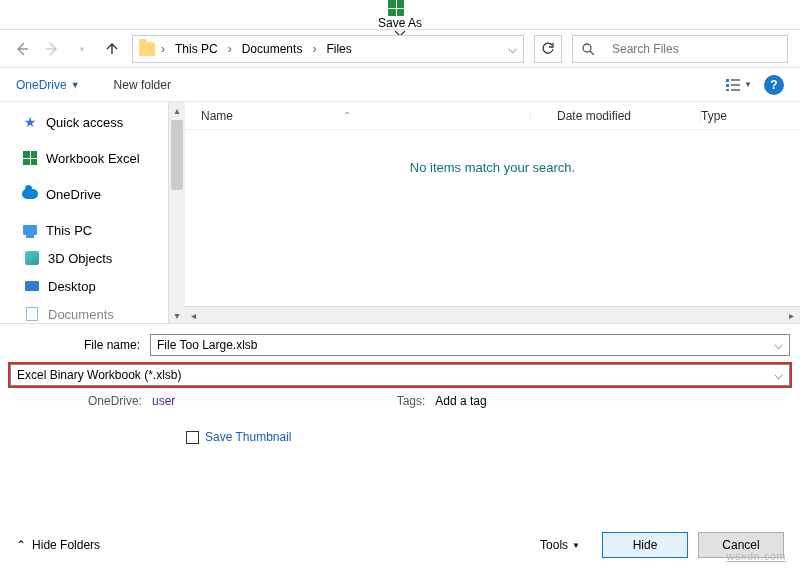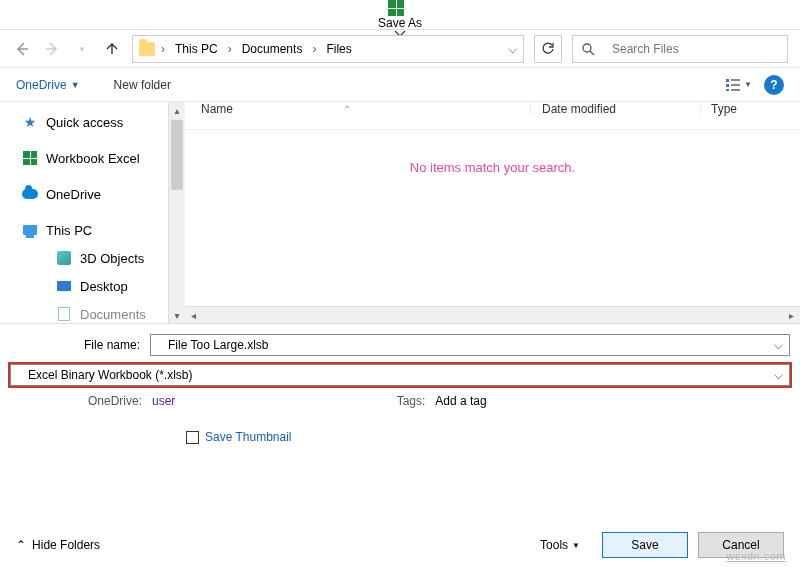--- a/index.html
+++ b/index.html
@@ -33,48 +33,48 @@
 .org-menu{color:#1a5fb4;display:flex;align-items:center;gap:4px;}
 .newfolder{margin-left:34px;color:#333;}
 .tb-spacer{flex:1;}
 .view-btn{display:flex;align-items:center;gap:3px;color:#555;margin-right:12px;}
 .help-btn{width:20px;height:20px;border-radius:50%;background:#1979ca;color:#fff;display:flex;align-items:center;justify-content:center;font-size:12px;font-weight:bold;}
 
 
 .body{display:flex;height:222px;border-bottom:1px solid #ddd;position:relative;}
 .sidebar{width:185px;display:flex;flex-direction:column;padding-top:6px;position:relative;}
 .side-item{display:flex;align-items:center;gap:8px;padding:6px 10px 6px 22px;font-size:13px;}
-.sub{padding-left:56px;}
+.sub{padding-left:24px;}
 .side-item .ico{width:16px;height:16px;display:flex;align-items:center;justify-content:center;}
 .star{color:#2d7dd2;font-size:14px;}
 .onedrive{width:16px;height:10px;background:#0a84d6;border-radius:5px;position:relative;}
 .onedrive::before{content:"";position:absolute;left:3px;top:-4px;width:7px;height:7px;background:#0a84d6;border-radius:50%;}
 .pc{width:14px;height:10px;background:#3b99e8;border-radius:1px;position:relative;}
 .pc::after{content:"";position:absolute;bottom:-3px;left:3px;width:8px;height:3px;background:#3b99e8;}
 .cube{width:14px;height:14px;background:linear-gradient(145deg,#5ec6c6,#2a9d9d);border-radius:2px;}
 .desktop-ico{width:14px;height:10px;background:#2a7dd2;border-radius:1px;}
 .doc-ico{width:12px;height:14px;background:#fff;border:1px solid #2a7dd2;}
 .vscroll{width:17px;background:#f0f0f0;height:100%;position:absolute;right:0;top:0;display:flex;flex-direction:column;align-items:center;border-left:1px solid #ddd;}
 .vscroll .arr{height:16px;display:flex;align-items:center;justify-content:center;color:#666;font-size:10px;}
 .vscroll .thumb{background:#ccc;width:12px;flex:1;margin:2px;border-radius:2px;}
 .content{flex:1;display:flex;flex-direction:column;}
-.headers{display:flex;border-bottom:1px solid #eee;height:28px;align-items:flex-start;font-size:12px;color:#333;}
+.headers{display:flex;border-bottom:1px solid #eee;height:28px;align-items:center;font-size:12px;color:#333;}
 .h-name{flex:1;padding-left:16px;display:flex;align-items:center;gap:110px;}
-.h-date{width:170px;border-left:1px solid #eee;padding-left:11px;}
-.h-type{width:100px;border-left:1px solid #eee;padding-left:10px;}
-.empty{flex:1;display:flex;align-items:flex-start;justify-content:center;padding-top:30px;color:#ec4899;font-size:13px;}
+.h-date{width:170px;border-left:1px solid #eee;padding-left:26px;}
+.h-type{width:100px;border-left:1px solid #eee;}
+.empty{flex:1;display:flex;align-items:flex-start;justify-content:center;padding-top:30px;color:#0f766e;font-size:13px;}
 .hscroll{height:17px;background:#f0f0f0;display:flex;align-items:center;border-top:1px solid #ddd;}
 .hscroll .arr{width:17px;display:flex;align-items:center;justify-content:center;color:#666;font-size:10px;}
 .hscroll .track{flex:1;}
 
 
 .form{padding:10px 10px 4px 10px;}
 .form-row{display:flex;align-items:center;margin-bottom:8px;}
 .form-label{width:140px;text-align:right;padding-right:10px;font-size:12px;}
-.form-input{flex:1;height:22px;border:1px solid #888;padding:0 17px;font-size:12px;display:flex;align-items:center;position:relative;background:#fff;}
+.form-input{flex:1;height:22px;border:1px solid #888;padding:0 6px;font-size:12px;display:flex;align-items:center;position:relative;background:#fff;}
 .form-input .dd{position:absolute;right:6px;color:#555;}
 .highlight{box-shadow:0 0 0 2px #c0392b;align-items:center;}
 .meta-row{display:flex;align-items:center;margin-top:8px;padding-left:50px;}
 .meta-label{width:92px;text-align:right;padding-right:10px;color:#555;}
 .meta-val{color:#4c1d95;}
 .meta-link{color:#000000;}
 .meta-gap{width:210px;}
 .thumb-row{display:flex;align-items:center;margin-top:22px;padding-left:176px;gap:6px;}
 .checkbox{width:13px;height:13px;border:1px solid #333;background:#fff;}
 
@@ -275,17 +275,17 @@
 <div class="footer">
   <div class="hide-folders">
       <span>⌃</span>
       <span>Hide Folders</span>
     </div>
   <div class="footer-spacer"></div>
   <div class="tools">
       <span>Tools</span>
       <span style="font-size:8px;">▼</span>
     </div>
-  <div class="btn primary">Save</div>
+  <div class="btn primary">Hide</div>
   <div class="btn">Cancel</div>
 </div>
 
 <div class="watermark">wsxdn.com</div>
 
 </body></html>

